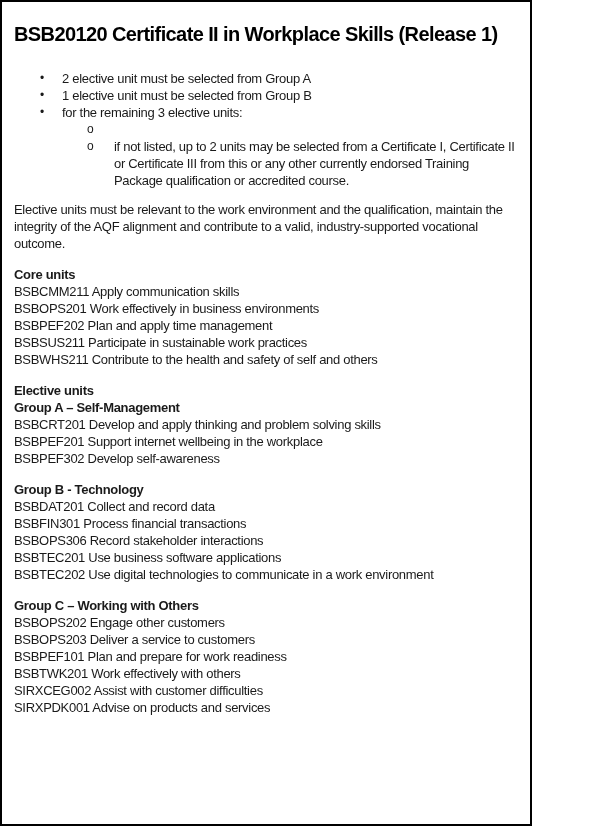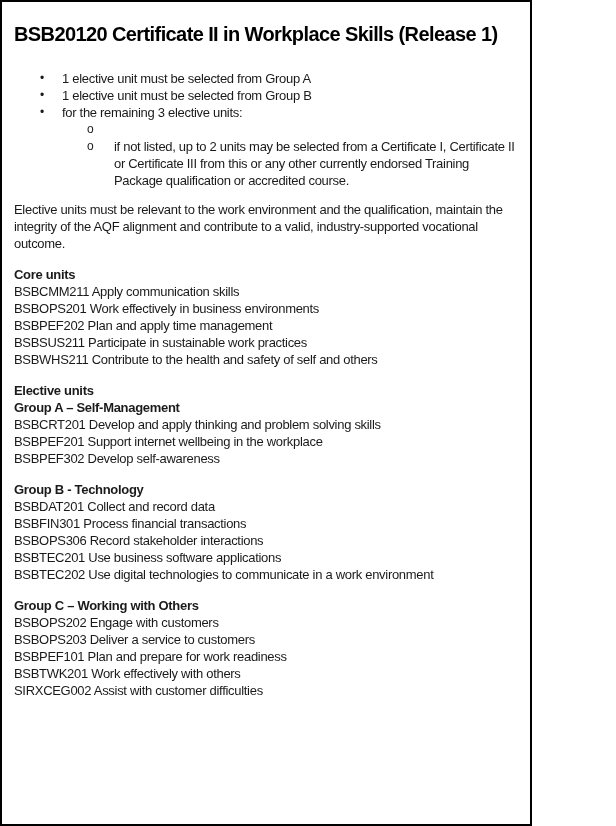--- a/index.html
+++ b/index.html
@@ -50,21 +50,21 @@
 <body>
 
 <div class="page">
 
   <div class="doc-title">BSB20120 Certificate II in Workplace Skills (Release 1)</div>
 
 
   <div class="rules">
     <div class="brow">
       <span class="m1">•</span>
-      <span class="btxt">1 elective unit must be selected from Group A</span>
+      <span class="btxt">2 elective unit must be selected from Group A</span>
     </div>
     <div class="brow">
       <span class="m1">•</span>
       <span class="btxt">1 elective unit must be selected from Group B</span>
     </div>
     <div class="brow">
       <span class="m1">•</span>
       <span class="btxt">for the remaining 3 elective units:</span>
     </div>
     <div class="brow">
@@ -99,20 +99,21 @@
     <div class="hd">Group B - Technology</div>
     <div class="line">BSBDAT201 Collect and record data</div>
     <div class="line">BSBFIN301 Process financial transactions</div>
     <div class="line">BSBOPS306 Record stakeholder interactions</div>
     <div class="line">BSBTEC201 Use business software applications</div>
     <div class="line">BSBTEC202 Use digital technologies to communicate in a work environment</div>
   </div>
 
   <div class="block">
     <div class="hd">Group C – Working with Others</div>
-    <div class="line">BSBOPS202 Engage with customers</div>
+    <div class="line">BSBOPS202 Engage other customers</div>
     <div class="line">BSBOPS203 Deliver a service to customers</div>
     <div class="line">BSBPEF101 Plan and prepare for work readiness</div>
     <div class="line">BSBTWK201 Work effectively with others</div>
     <div class="line">SIRXCEG002 Assist with customer difficulties</div>
+    <div class="line">SIRXPDK001 Advise on products and services</div>
   </div>
 
 </div>
 
 </body></html>

